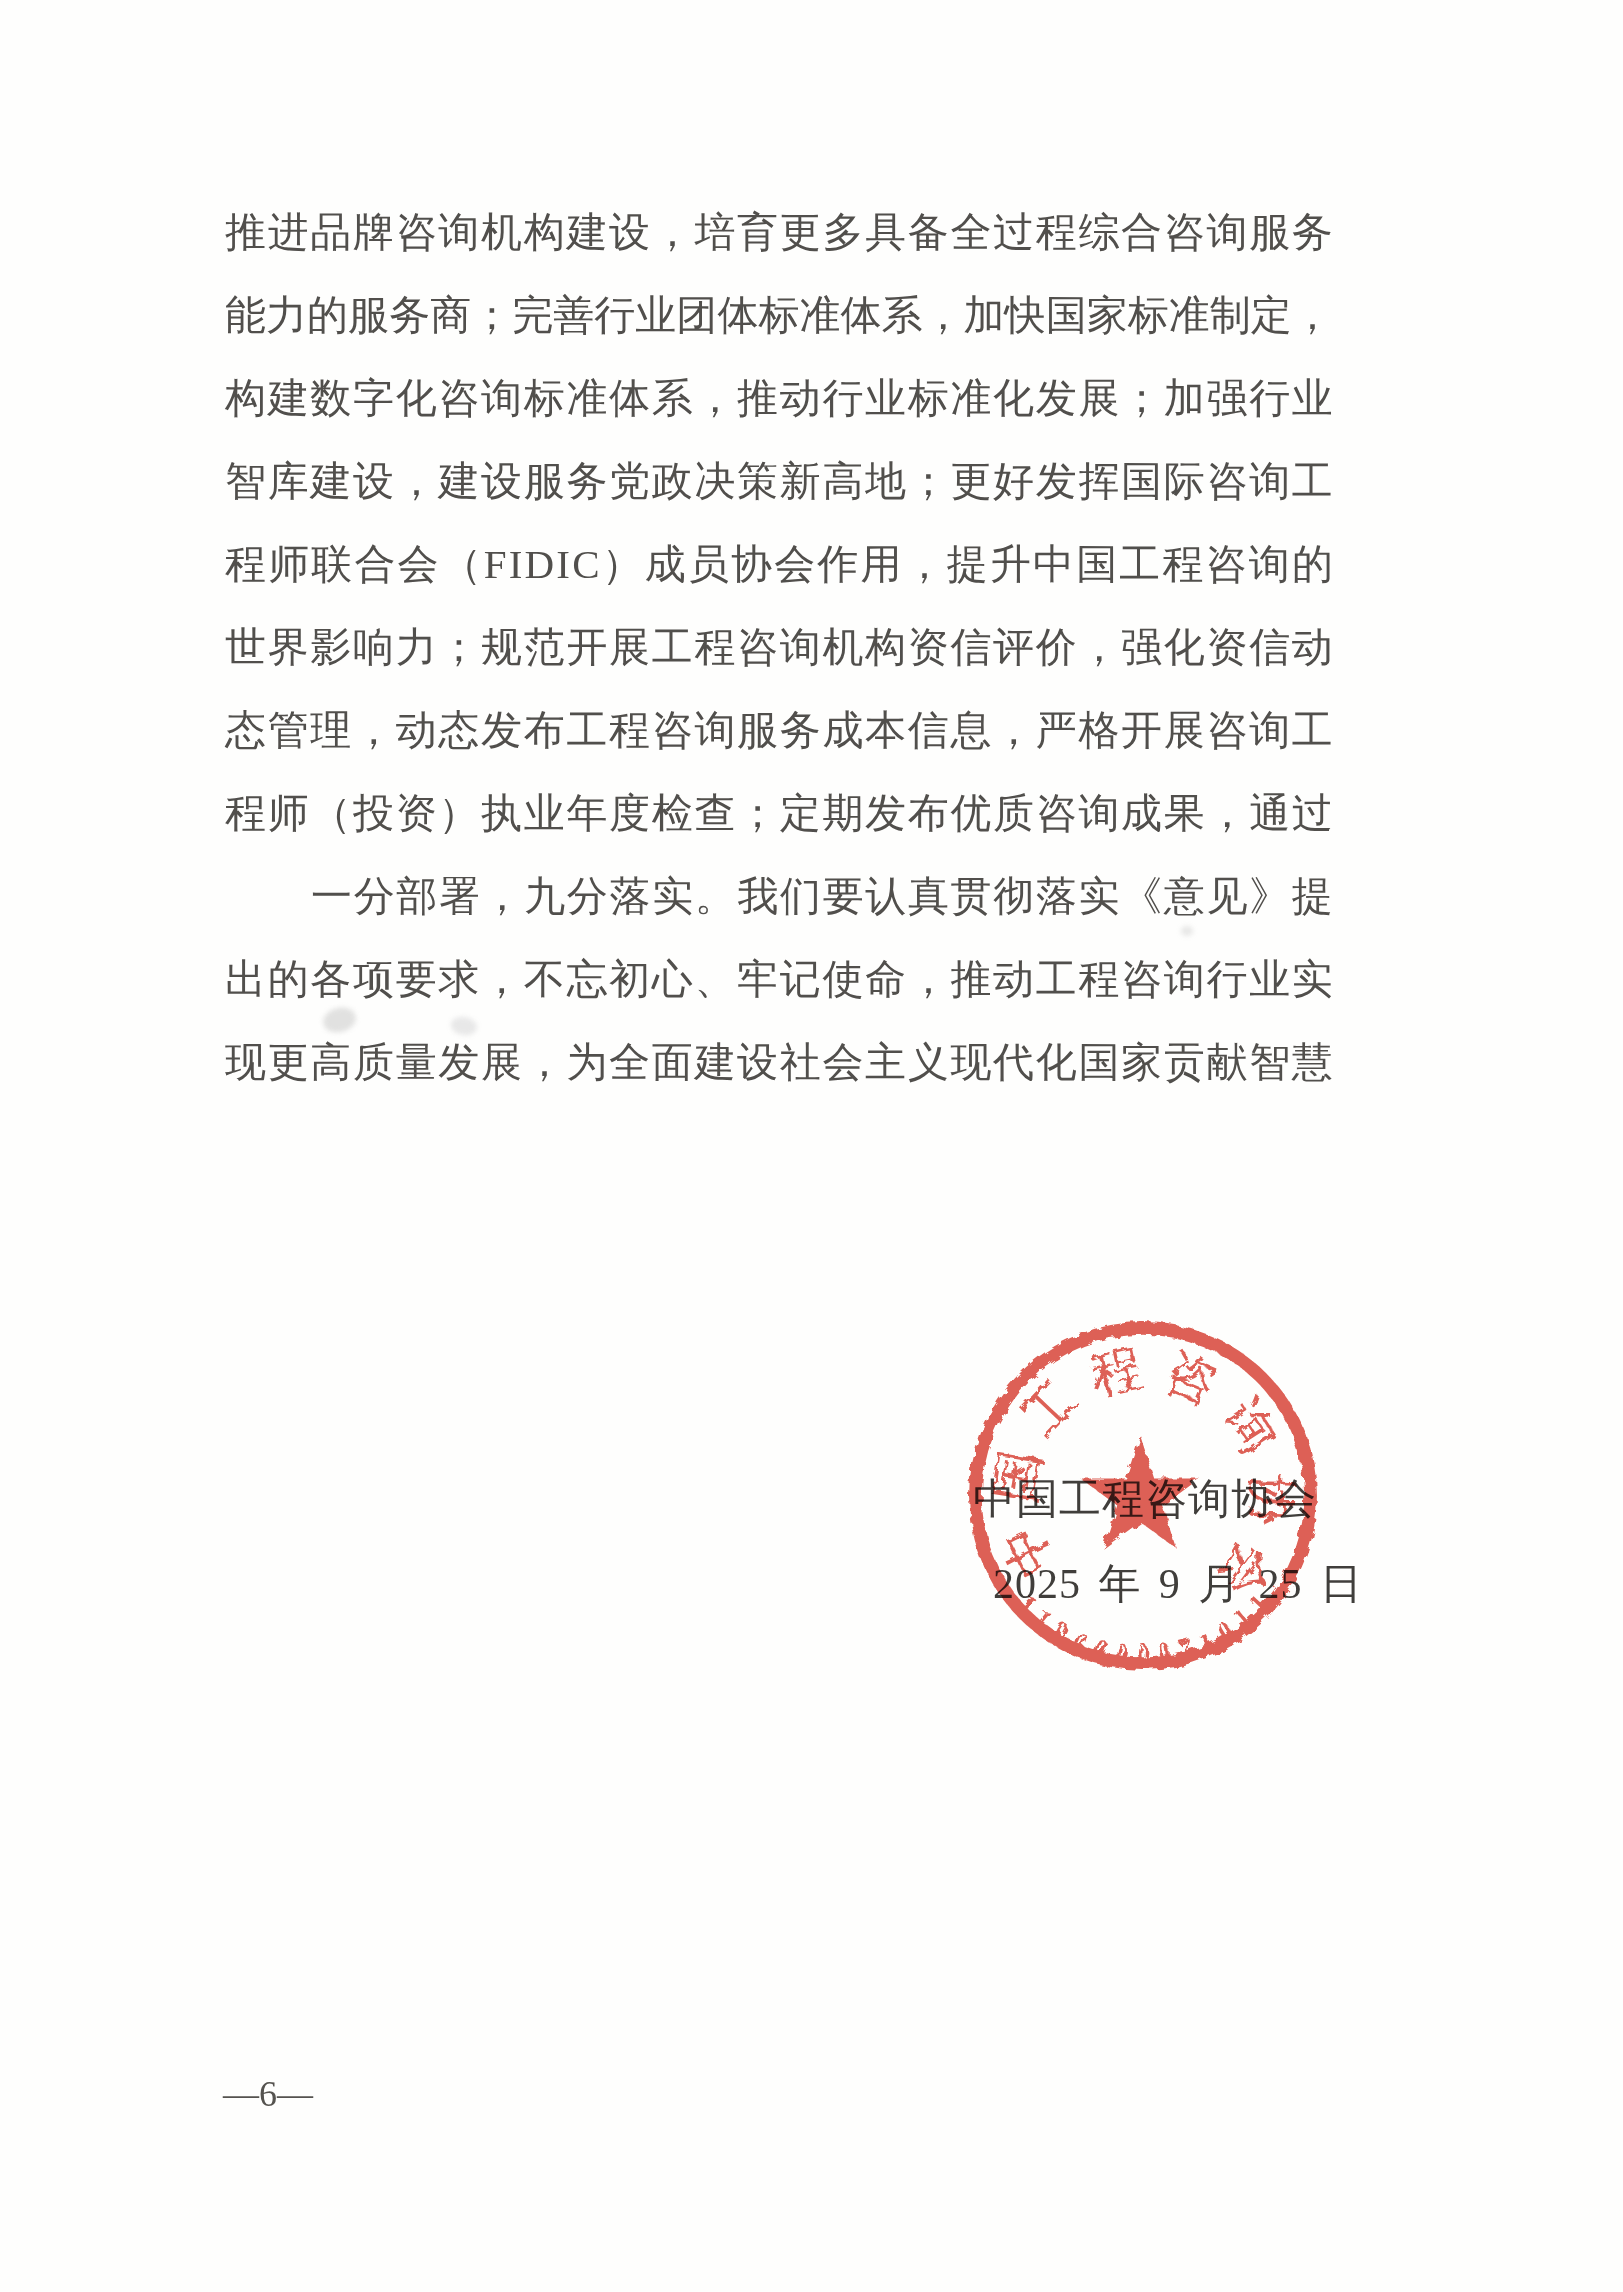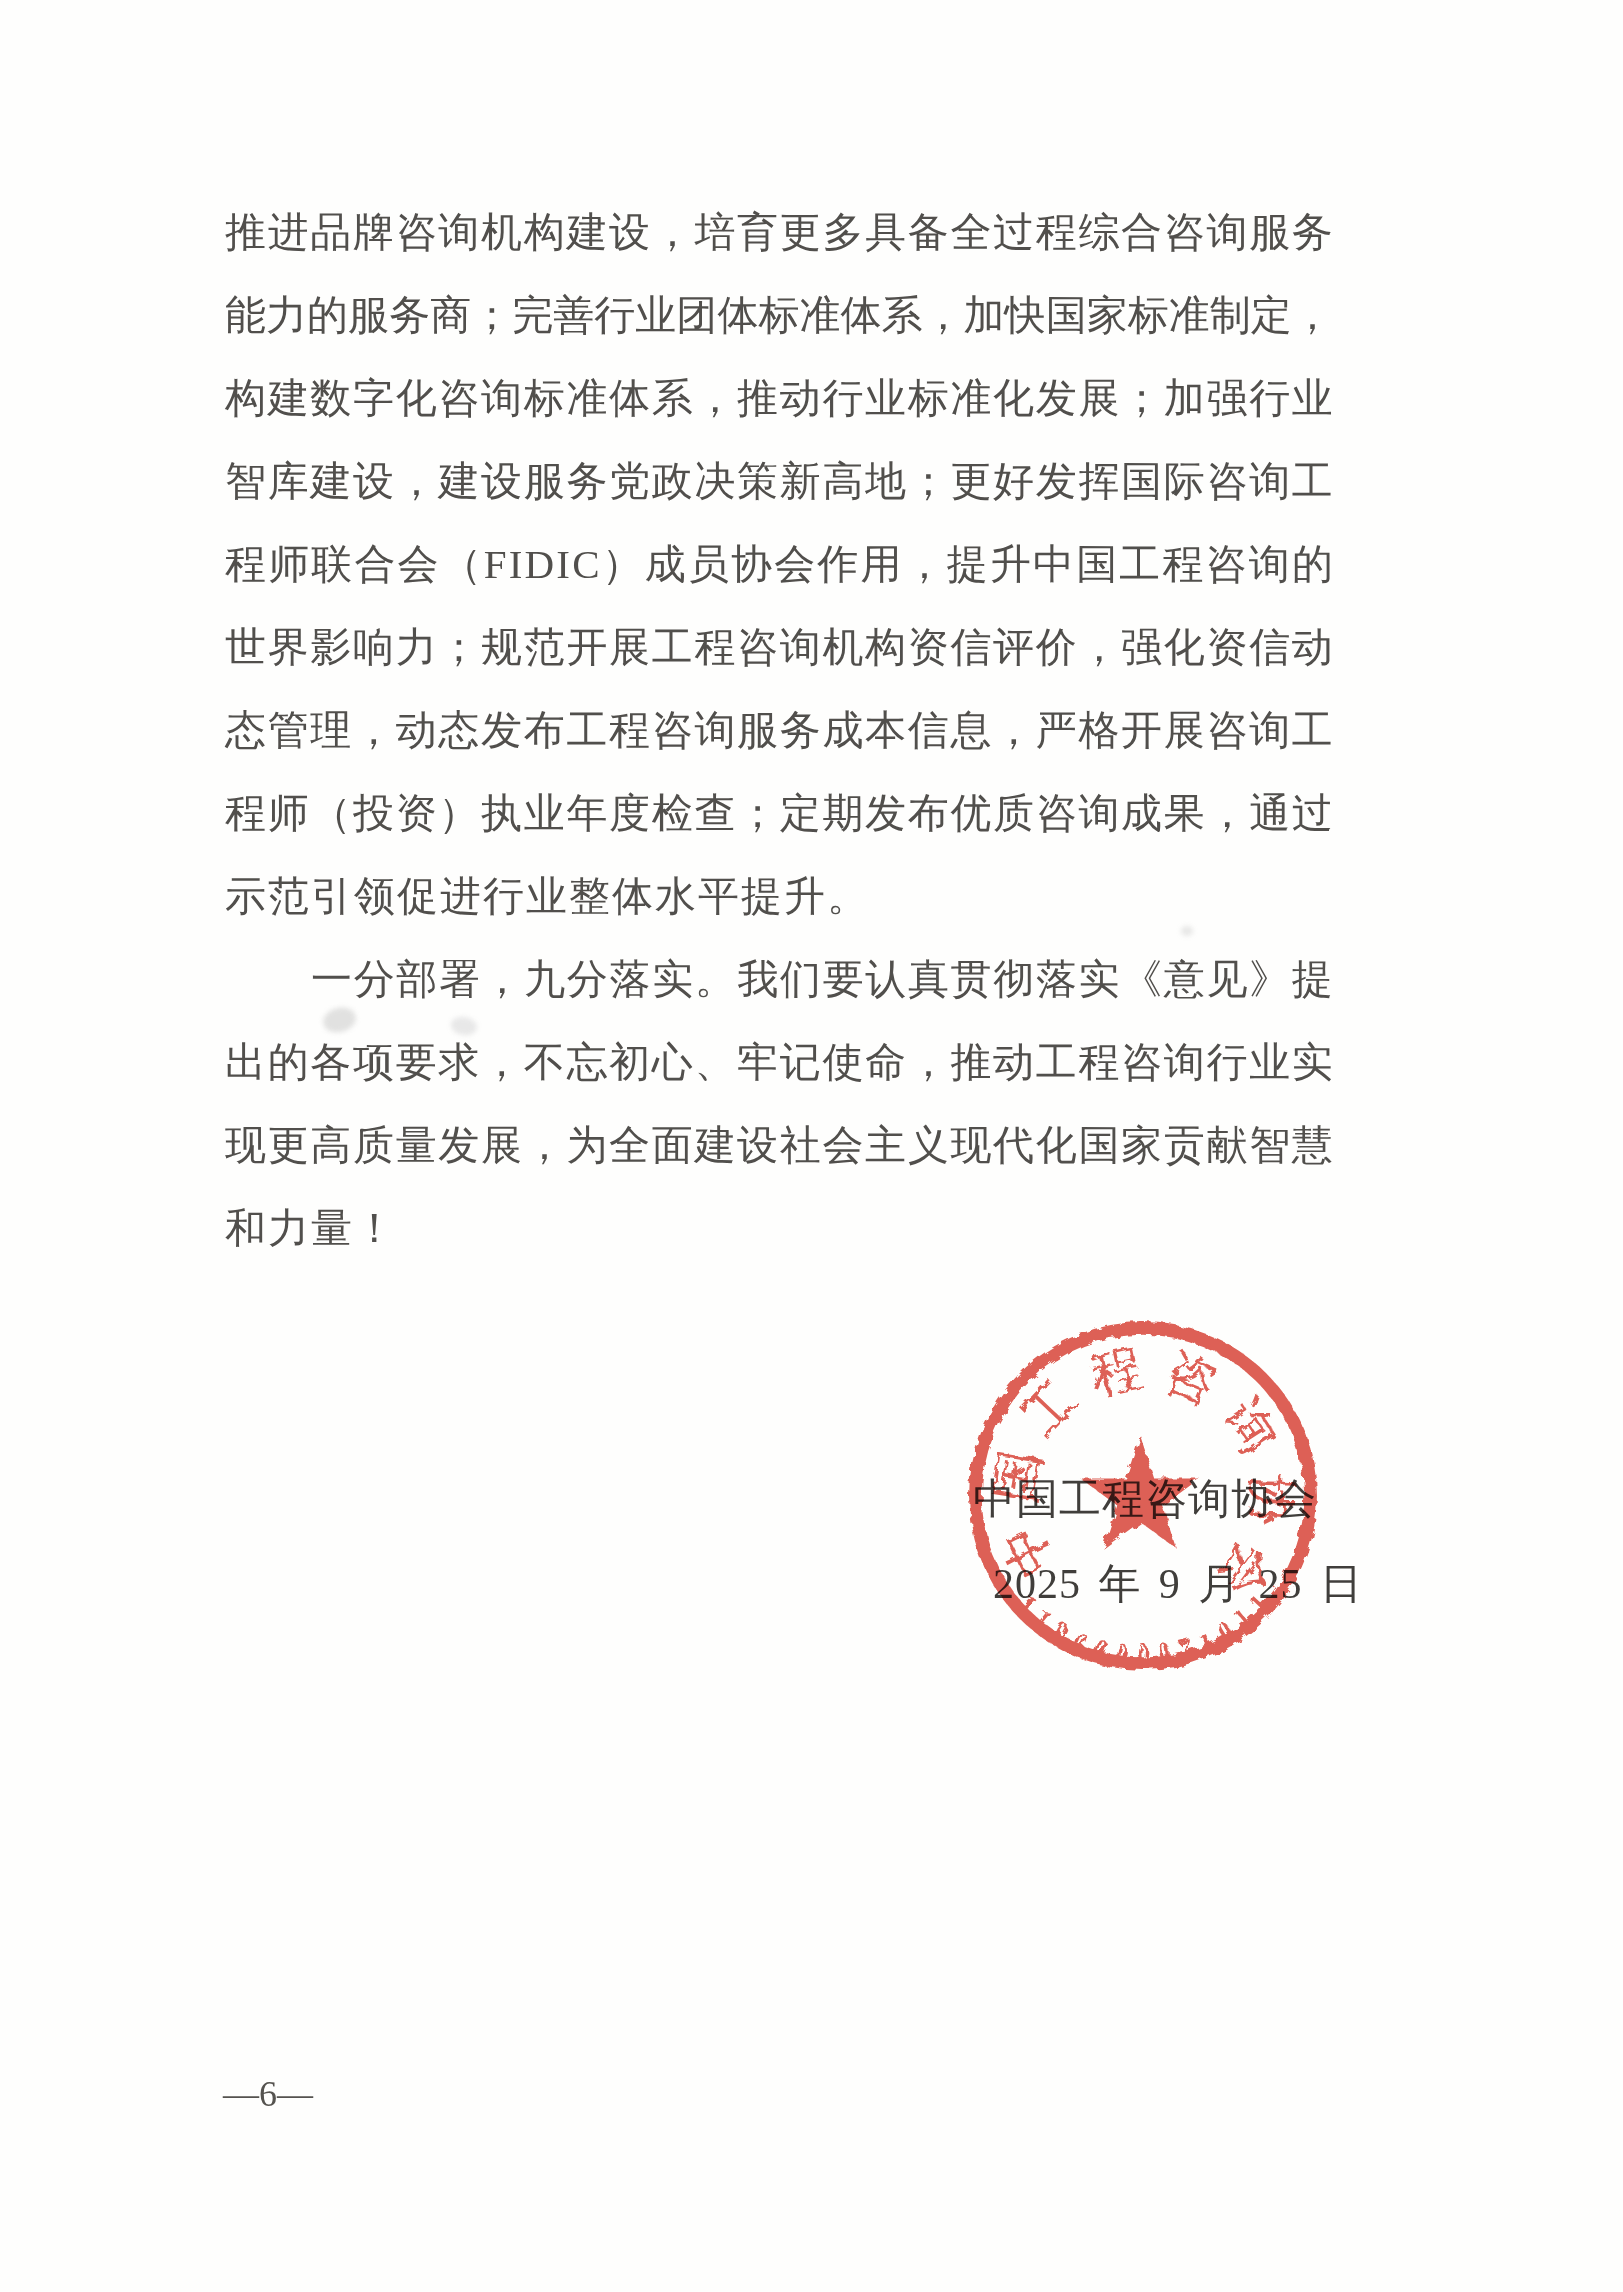--- a/index.html
+++ b/index.html
@@ -286,21 +286,20 @@
         <span>优</span>
         <span>质</span>
         <span>咨</span>
         <span>询</span>
         <span>成</span>
         <span>果</span>
         <span>，</span>
         <span>通</span>
         <span>过</span>
       </div>
-      <div class="line last">示范引领促进行业整体水平提升。</div>
       <div class="line full indent">
         <span>一</span>
         <span>分</span>
         <span>部</span>
         <span>署</span>
         <span>，</span>
         <span>九</span>
         <span>分</span>
         <span>落</span>
         <span>实</span>
@@ -369,21 +368,20 @@
         <span>现</span>
         <span>代</span>
         <span>化</span>
         <span>国</span>
         <span>家</span>
         <span>贡</span>
         <span>献</span>
         <span>智</span>
         <span>慧</span>
       </div>
-      <div class="line last">和力量！</div>
     </div>
 
   <div class="sig-org">中国工程咨询协会</div>
 
   <div class="sig-date">2025 年 9 月 25 日</div>
 
   <div class="seal"><svg width="392" height="392" viewBox="0 0 400 400">
         <defs>
           <filter id="rough" x="-15%" y="-15%" width="130%" height="130%">
             <feTurbulence type="fractalNoise" baseFrequency="0.11" numOctaves="2" seed="7" result="n"></feTurbulence>

